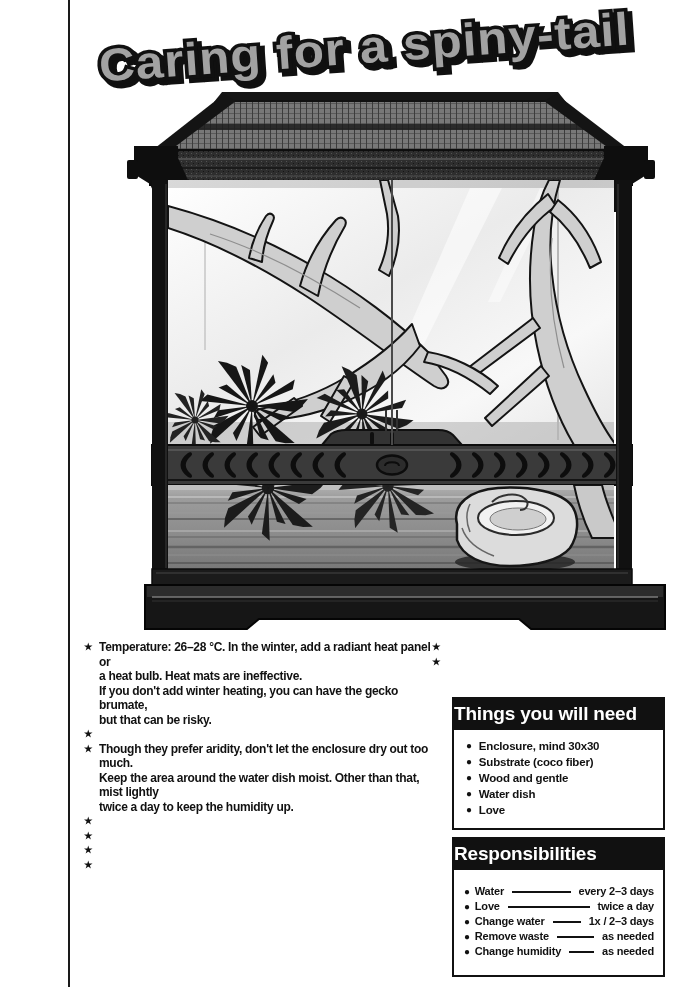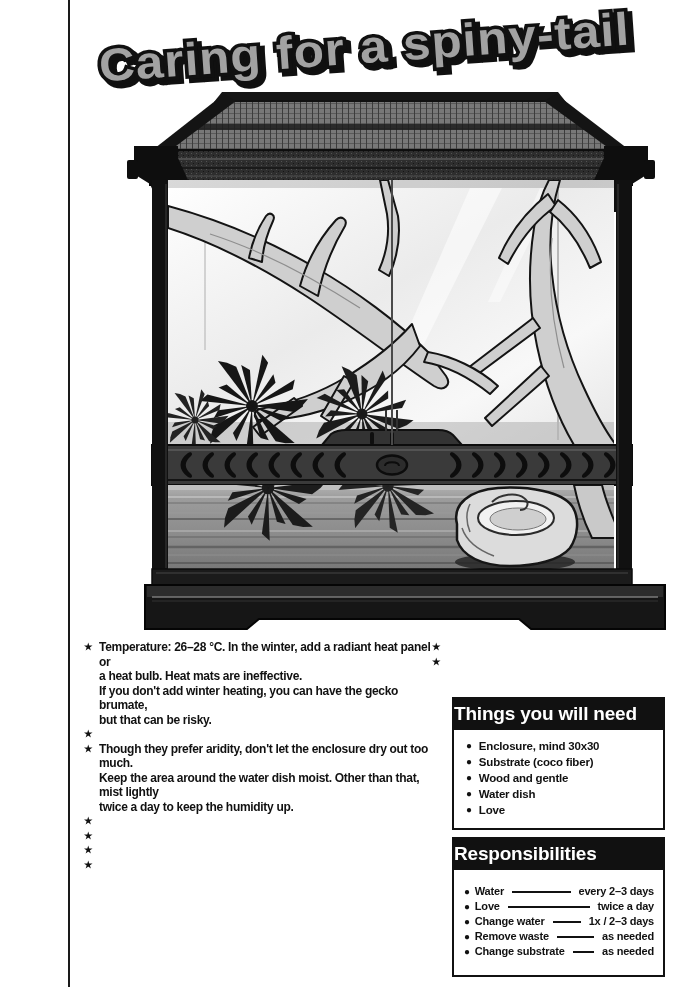--- a/index.html
+++ b/index.html
@@ -322,20 +322,20 @@
           <span class="resp-value">1x / 2–3 days</span>
         </div>
         <div class="resp-row">
           <span class="dot">●</span>
           <span class="resp-label">Remove waste</span>
           <span class="resp-line"></span>
           <span class="resp-value">as needed</span>
         </div>
         <div class="resp-row">
           <span class="dot">●</span>
-          <span class="resp-label">Change substrate</span>
+          <span class="resp-label">Change humidity</span>
           <span class="resp-line"></span>
           <span class="resp-value">as needed</span>
         </div>
       </div>
     </div>
   </section>
 </div>
 
 </body></html>

